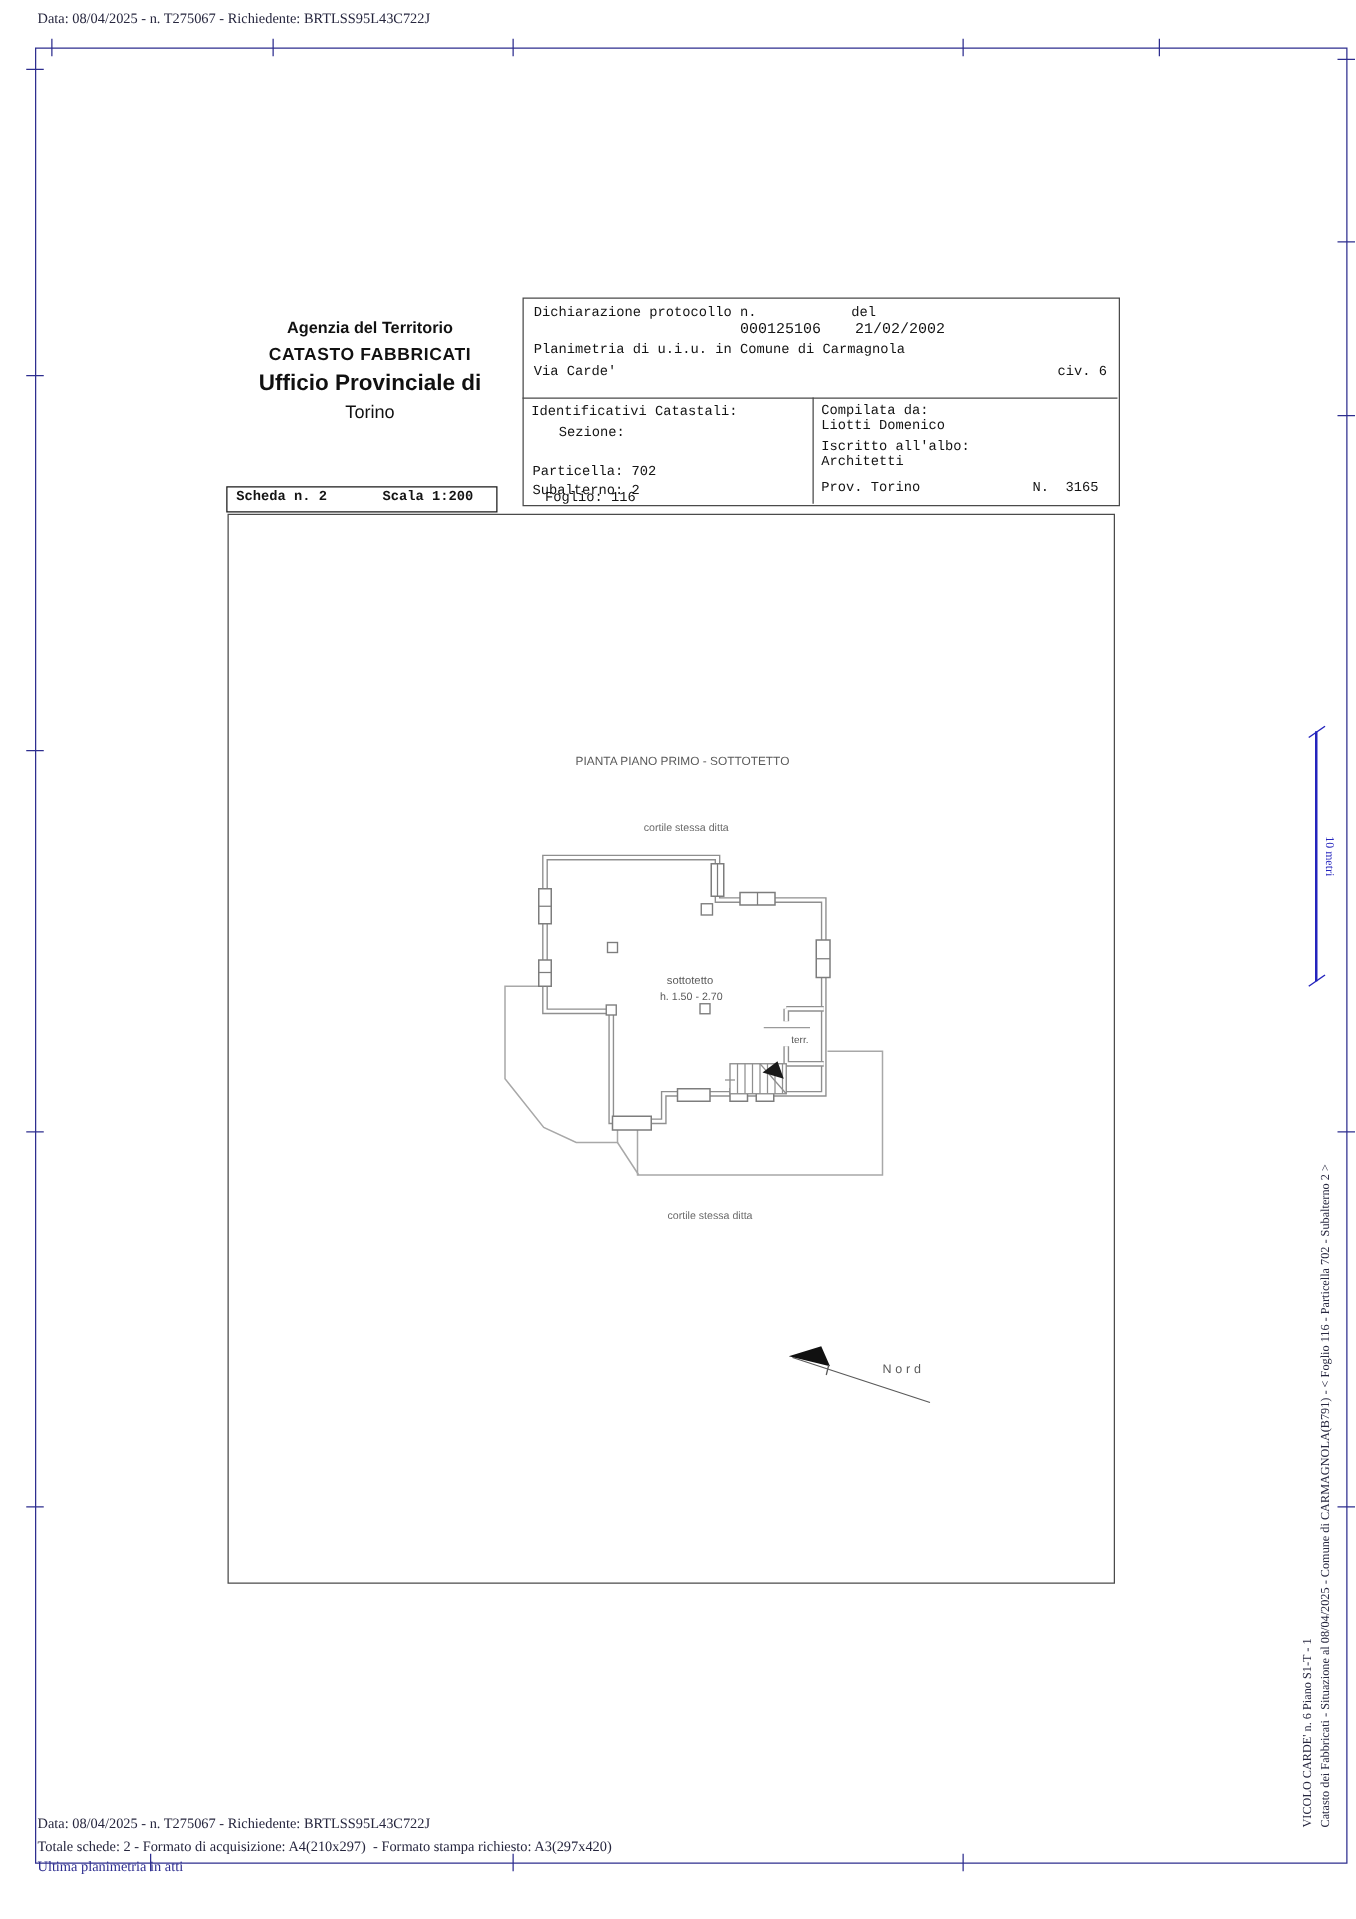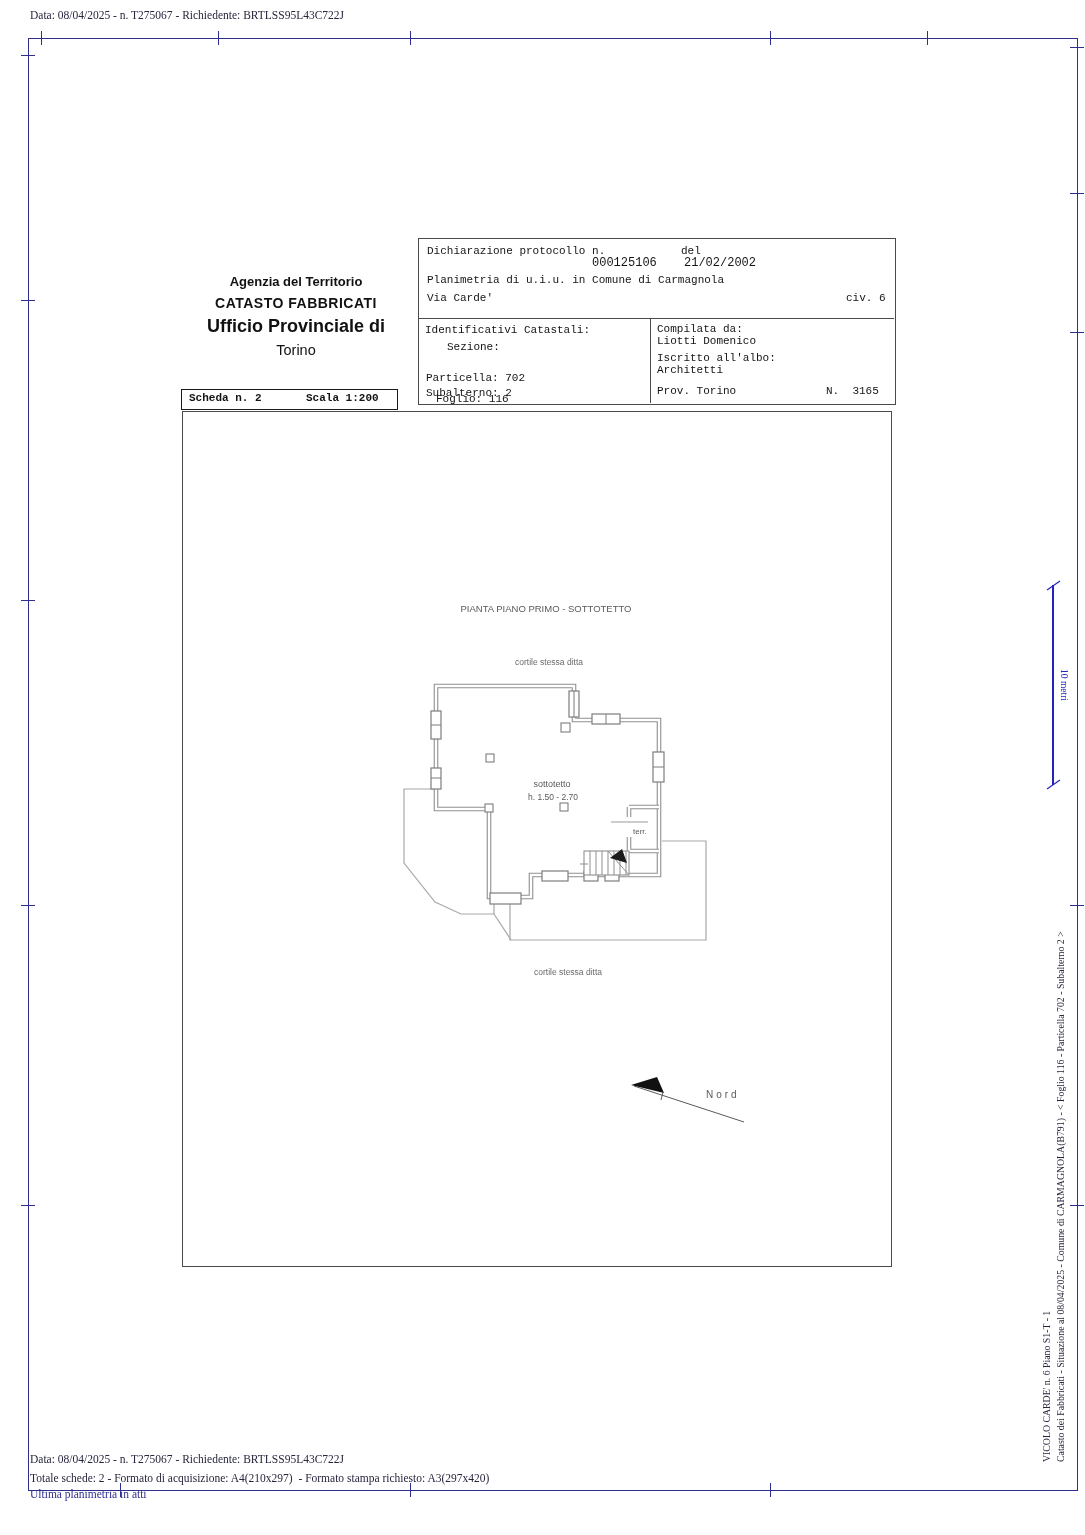--- a/index.html
+++ b/index.html
@@ -5,21 +5,21 @@
   html,body{margin:0;padding:0;background:#fff;}
   body{width:1085px;height:1535px;position:relative;overflow:hidden;
        font-family:"Liberation Sans","DejaVu Sans",sans-serif;}
   .abs{position:absolute;}
   .margin-text{font-family:"Liberation Serif","DejaVu Serif",serif;font-size:11.5px;color:#26263e;white-space:pre;}
   .mono{font-family:"Liberation Mono","DejaVu Sans Mono",monospace;font-size:11px;color:#141414;white-space:pre;}
   .serif-num{font-family:Liberation Mono, monospace;font-size:12px;color:#141414;white-space:pre;}
   .frame{border:1px solid #2e2e8f;}
   .tick{background:#2e2e8f;position:absolute;}
   .box{border:1px solid #4a4a4a;position:absolute;background:transparent;}
-  .agency{position:absolute;left:182px;top:274px;width:228px;text-align:center;color:#111;}
+  .agency{position:absolute;left:182px;top:254px;width:228px;text-align:center;color:#111;}
   .agency .a1{font-size:13px;font-weight:bold;margin:0 0 6px 0;}
   .agency .a2{font-size:14px;font-weight:bold;letter-spacing:.5px;margin:0 0 5px 0;}
   .agency .a3{font-size:18px;font-weight:bold;margin:0 0 5px 0;}
   .agency .a4{font-size:14.5px;font-weight:normal;margin:0;}
   .scheda-box{position:absolute;left:181px;top:389px;width:215px;height:19px;border:1.5px solid #1a1a1a;background:#fff;}
   .mono-b{font-family:"Liberation Mono","DejaVu Sans Mono",monospace;font-size:11px;font-weight:bold;color:#141414;white-space:pre;}
   .vtext{position:absolute;left:1040px;top:1462px;width:535px;transform-origin:0 0;transform:rotate(-90deg);
          font-family:"Liberation Serif","DejaVu Serif",serif;font-size:9.8px;color:#26263e;line-height:14px;white-space:nowrap;}
 </style>
 </head>

